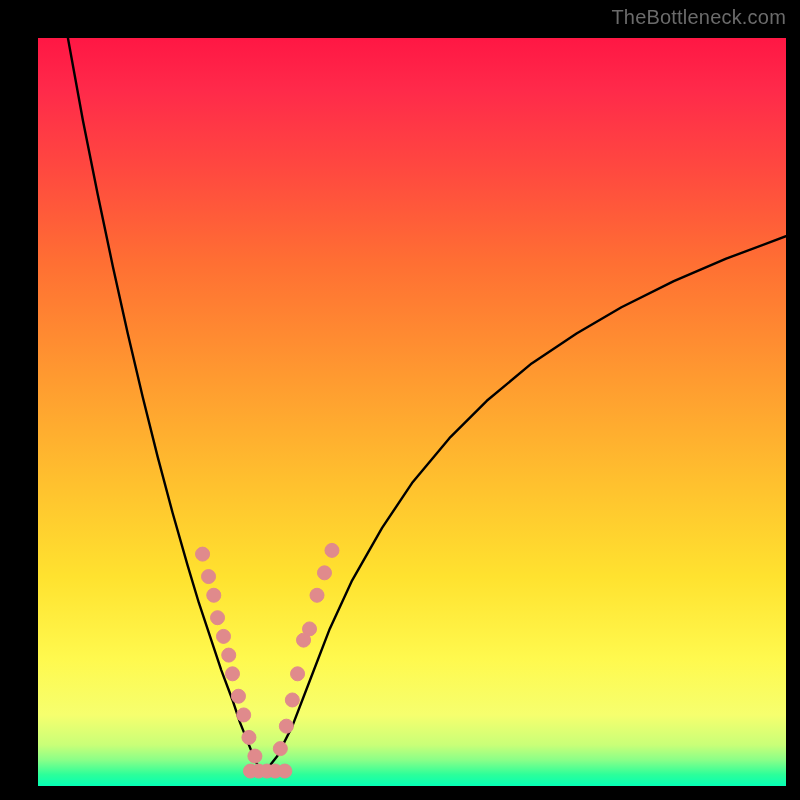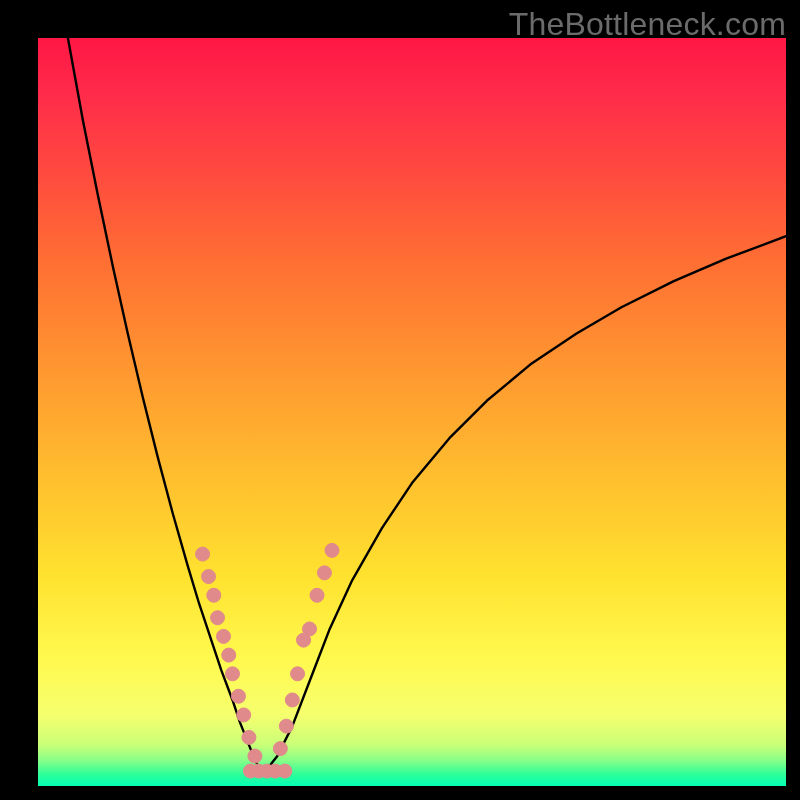--- a/index.html
+++ b/index.html
@@ -14,21 +14,21 @@
     position: relative;
     width: 800px;
     height: 800px;
     background: #000;
   }
   .watermark {
     position: absolute;
     top: 6px;
     right: 14px;
     font-family: Arial, Helvetica, sans-serif;
-    font-size: 32px;
+    font-size: 20px;
     font-weight: 500;
     color: #6b6b6b;
     letter-spacing: 0.2px;
     pointer-events: none;
     margin-left: 47px;
   }
   .plot {
     position: absolute;
     left: 38px;
     top: 38px;

